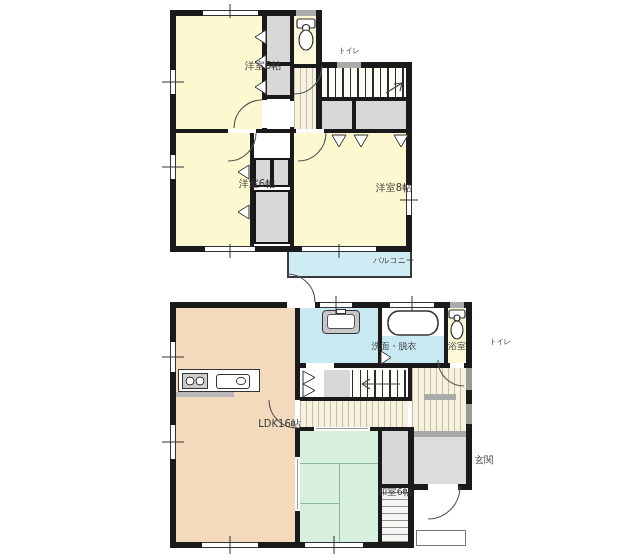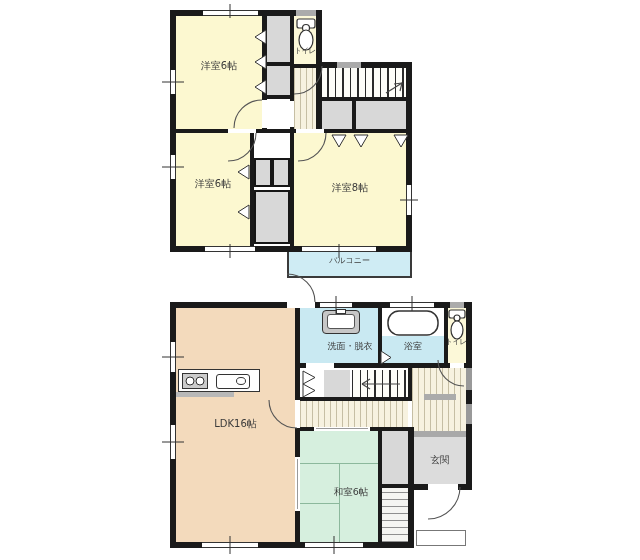--- a/index.html
+++ b/index.html
@@ -16,21 +16,21 @@
   .fill-closet{background:#D8D8D8;}
   .fill-closet-b{background:#D8D8D8;border:2px solid #161616;}
   .hallfloor{background:repeating-linear-gradient(90deg,rgba(150,140,105,.5) 0 1px,transparent 1px 6px),#F7F2E0;}
   .stairs{background:repeating-linear-gradient(90deg,#2b2b2b 0 1.2px,transparent 1.2px 7.5px),#FDFDF8;}
   .storage{background:repeating-linear-gradient(0deg,#8f8f8f 0 1px,transparent 1px 7px),#F5F5F2;}
   .win-h{position:absolute;background:#fff;border-top:1px solid #333;border-bottom:1px solid #333;box-sizing:border-box;}
   .win-v{position:absolute;background:#fff;border-left:1px solid #333;border-right:1px solid #333;box-sizing:border-box;}
   .vent{position:absolute;background:#ABABAB;}
   .open{position:absolute;background:#fff;}
   .slider{position:absolute;background:#999;}
-  .lbl{position:absolute;color:#3a3a3a;font-size:10px;text-align:center;line-height:1.1;white-space:nowrap;}
+  .lbl{position:absolute;color:#3a3a3a;font-size:10px;text-align:center;line-height:1.1;white-space:nowrap;padding-left:44px;}
   .lbl-s{font-size:7.5px;letter-spacing:-0.5px;}
   .lbl-b{font-size:8px;}
   .fix{position:absolute;box-sizing:border-box;border:1px solid #333;background:#fff;}
   svg.ovl{position:absolute;left:0;top:0;pointer-events:none;}
 </style>
 </head>
 <body>
 
 <div id="plan">
 

